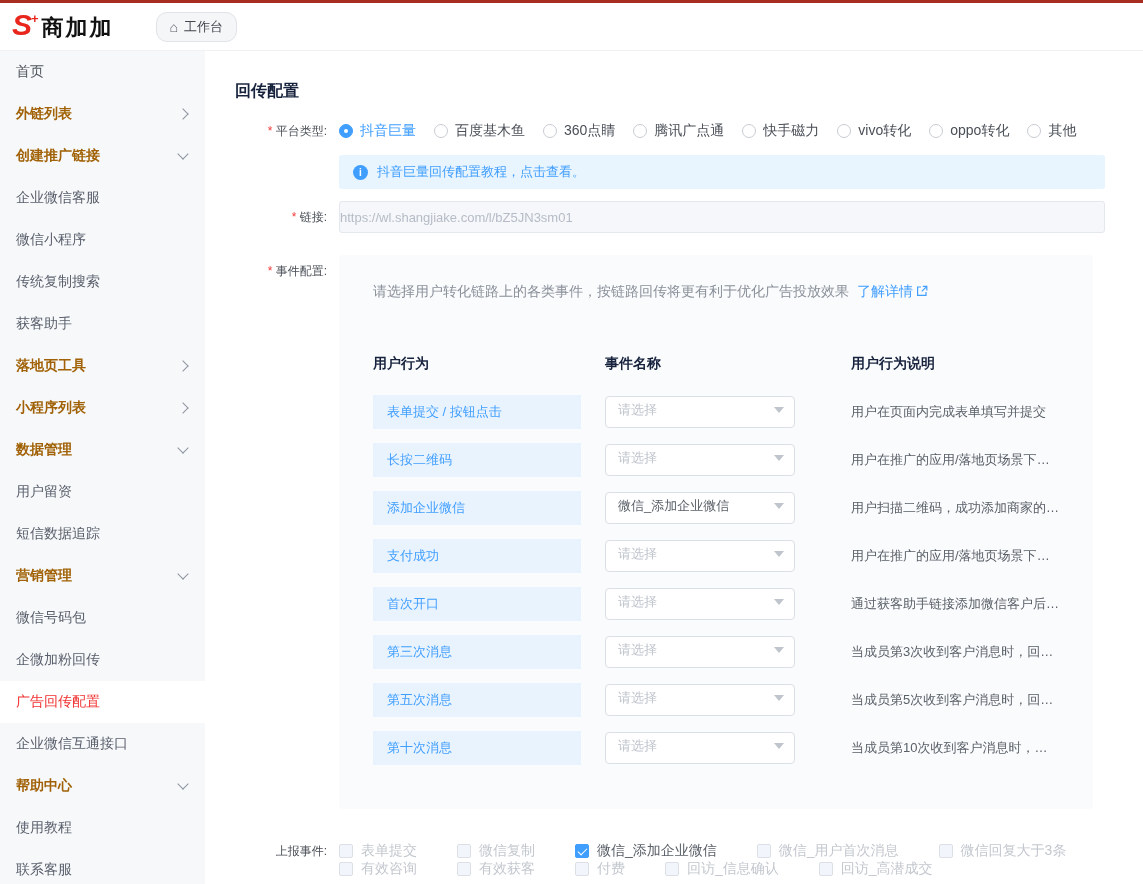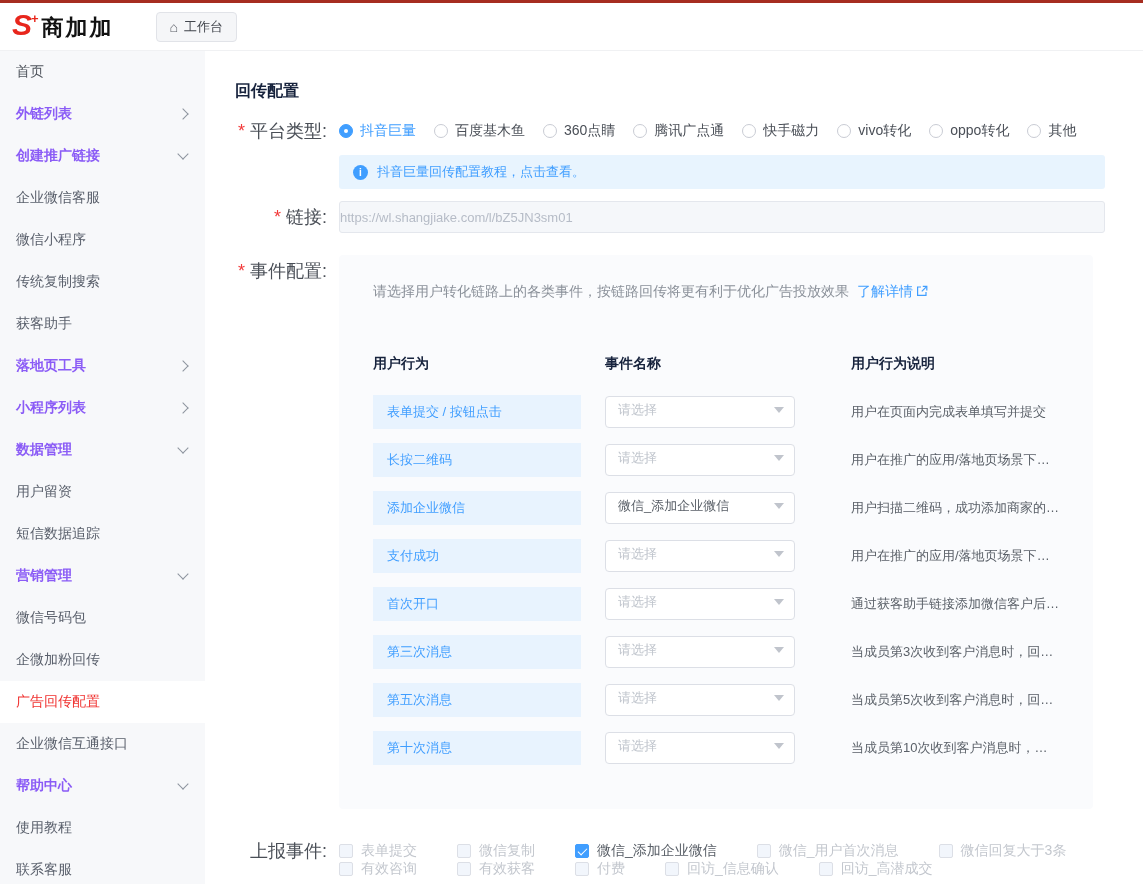--- a/index.html
+++ b/index.html
@@ -9,37 +9,37 @@
     background:#fff; color:#303133; overflow:hidden; position:relative;
   }
   .topline { height:3px; background:#a62d20; }
   
   .header { height:48px; display:flex; align-items:center; background:#fff; border-bottom:1px solid #f0f1f3; }
   .logo { display:flex; align-items:baseline; padding:0 10px 0 12px; cursor:pointer; }
   .logo-mark { font-size:30px; font-weight:800; font-style:italic; color:#e8261c; line-height:1; }
   .logo-plus { font-size:13px; font-weight:800; color:#e8261c; position:relative; top:-12px; margin-left:-1px; }
   .logo-text { font-size:22px; font-weight:700; color:#111; letter-spacing:2px; margin-left:3px; }
   .ws-tab { margin-left:32px; height:30px; display:inline-flex; align-items:center; gap:6px; padding:0 13px;
-    background:#f5f6f8; border:1px solid #e1e3e8; border-radius:4px; font-size:13px; color:#42464d; cursor:pointer; }
+    background:#f5f6f8; border:1px solid #e1e3e8; border-radius:11px; font-size:13px; color:#42464d; cursor:pointer; }
   .home-icon::before { content:"⌂"; font-size:14px; color:#5a5e66; }
   
   .sidebar { position:absolute; top:51px; left:0; bottom:0; width:205px; background:#f7f8fa; overflow:hidden; }
   .sb-item { height:42px; display:flex; align-items:center; justify-content:space-between;
     padding:0 18px 0 16px; font-size:14px; color:#4f545c; cursor:pointer; }
-  .sb-item.bold { font-weight:700; color:#8b5cf6; }
+  .sb-item.bold { font-weight:700; color:#a16207; }
   .sb-item.child { color:#595f6b; }
   .sb-item.selected { background:#fff; color:#f0312f; }
   .chev { width:8px; height:8px; border-right:1.6px solid #8d949e; border-bottom:1.6px solid #8d949e; flex:none; }
   .chev.right { transform:rotate(-45deg); }
   .chev.down  { transform:rotate(45deg); margin-top:-4px; }
   
   .main { position:absolute; top:51px; left:205px; right:0; bottom:0; background:#fff; padding:30px 38px 0 30px; overflow:hidden; }
   .page-title { font-size:16px; font-weight:700; color:#17233d; line-height:20px; margin-bottom:14px; }
   .form-row { display:flex; align-items:flex-start; }
-  .form-label { flex:none; width:104px; text-align:right; padding-right:12px; font-size:18px; color:#4a4f57; line-height:32px; white-space:nowrap; }
+  .form-label { flex:none; width:104px; text-align:right; padding-right:12px; font-size:12px; color:#4a4f57; line-height:32px; white-space:nowrap; }
   .form-label.req::before { content:"* "; color:#f23a3a; }
   .form-content { flex:1; min-width:0; }
   
   .radio-group { display:flex; align-items:center; gap:18px; height:32px; }
   .radio { display:inline-flex; align-items:center; gap:7px; font-size:14px; color:#4a4f57; cursor:pointer; white-space:nowrap; }
   .radio .dot { width:14px; height:14px; border-radius:50%; border:1px solid #c9ccd4; background:#fff; position:relative; flex:none; }
   .radio.checked .dot { border-color:#409EFF; background:#409EFF; }
   .radio.checked .dot::after { content:""; position:absolute; left:4px; top:4px; width:4px; height:4px; border-radius:50%; background:#fff; }
   .radio.checked { color:#409EFF; }
   

